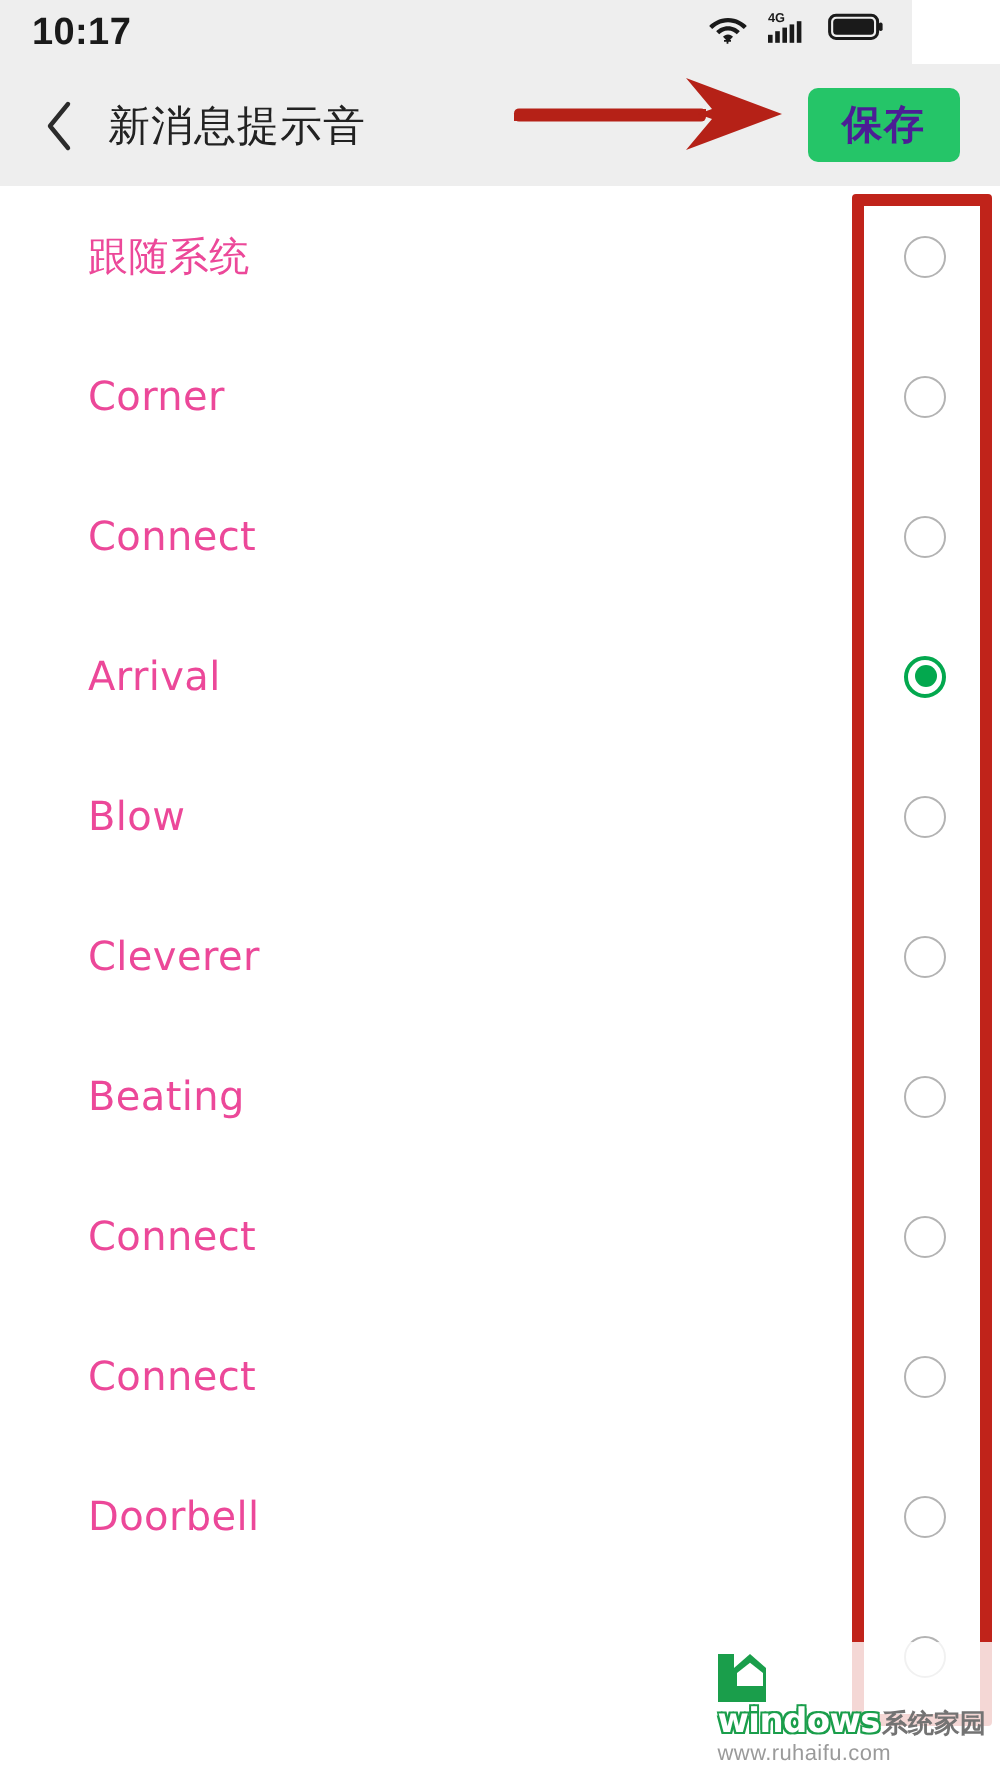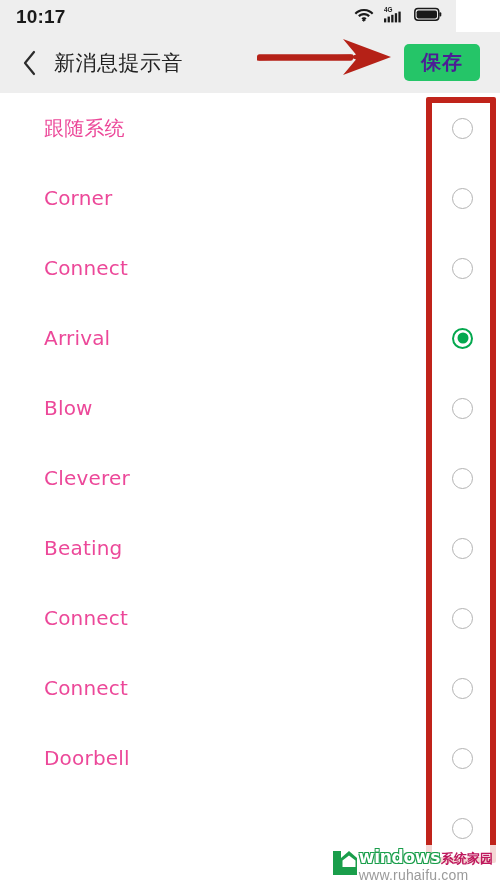--- a/index.html
+++ b/index.html
@@ -168,20 +168,21 @@
   
   .watermark {
     position: absolute;
     right: 4px;
     bottom: 4px;
     z-index: 40;
     display: flex;
     align-items: flex-start;
     background: rgba(255,255,255,0.82);
     padding: 2px 3px 2px 2px;
+    flex-direction: column;
   }
   .wm-logo {
     width: 24px;
     height: 28px;
     flex: 0 0 auto;
     margin-right: 2px;
   }
   .wm-text-wrap {
     display: flex;
     flex-direction: column;
@@ -199,26 +200,26 @@
     color: #ffffff;
     text-shadow:
       -1px -1px 0 #1a9e4b, 1px -1px 0 #1a9e4b,
       -1px  1px 0 #1a9e4b, 1px  1px 0 #1a9e4b;
     letter-spacing: -0.3px;
     font-family: "DejaVu Sans", "Liberation Sans", sans-serif;
   }
   .wm-cn {
     font-size: 13px;
     font-weight: bold;
-    color: #be185d;
+    color: #737373;
     margin-left: 1px;
     font-family: "DejaVu Sans", sans-serif;
   }
   .wm-url {
-    font-size: 14px;
+    font-size: 11px;
     color: #9a9a9a;
     letter-spacing: 0.2px;
     margin-top: 1px;
     font-family: "Liberation Sans", sans-serif;
   }
 </style>
 </head>
 <body>
 
 <div id="screen">

